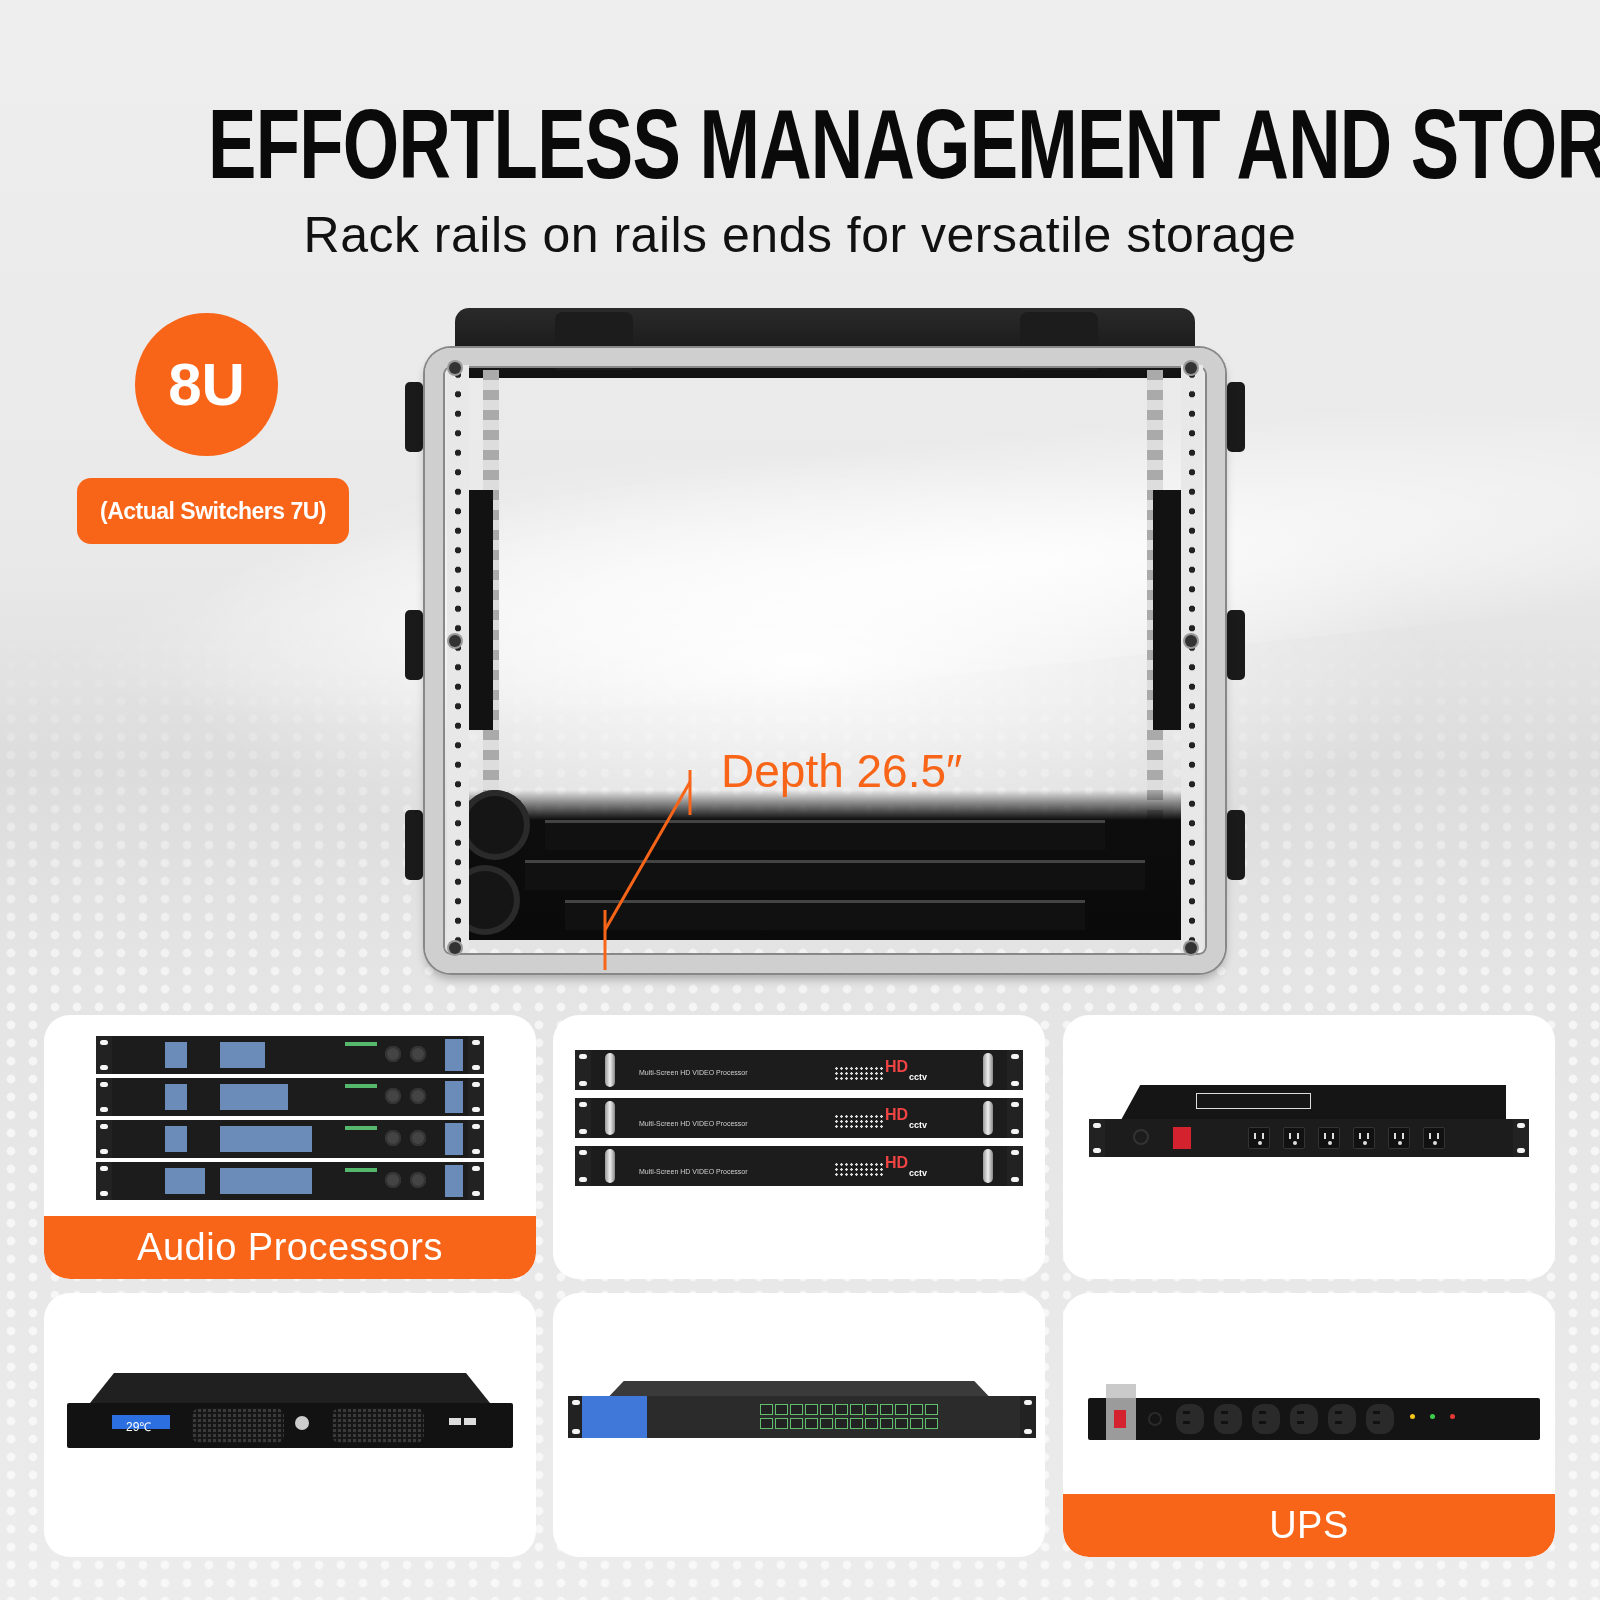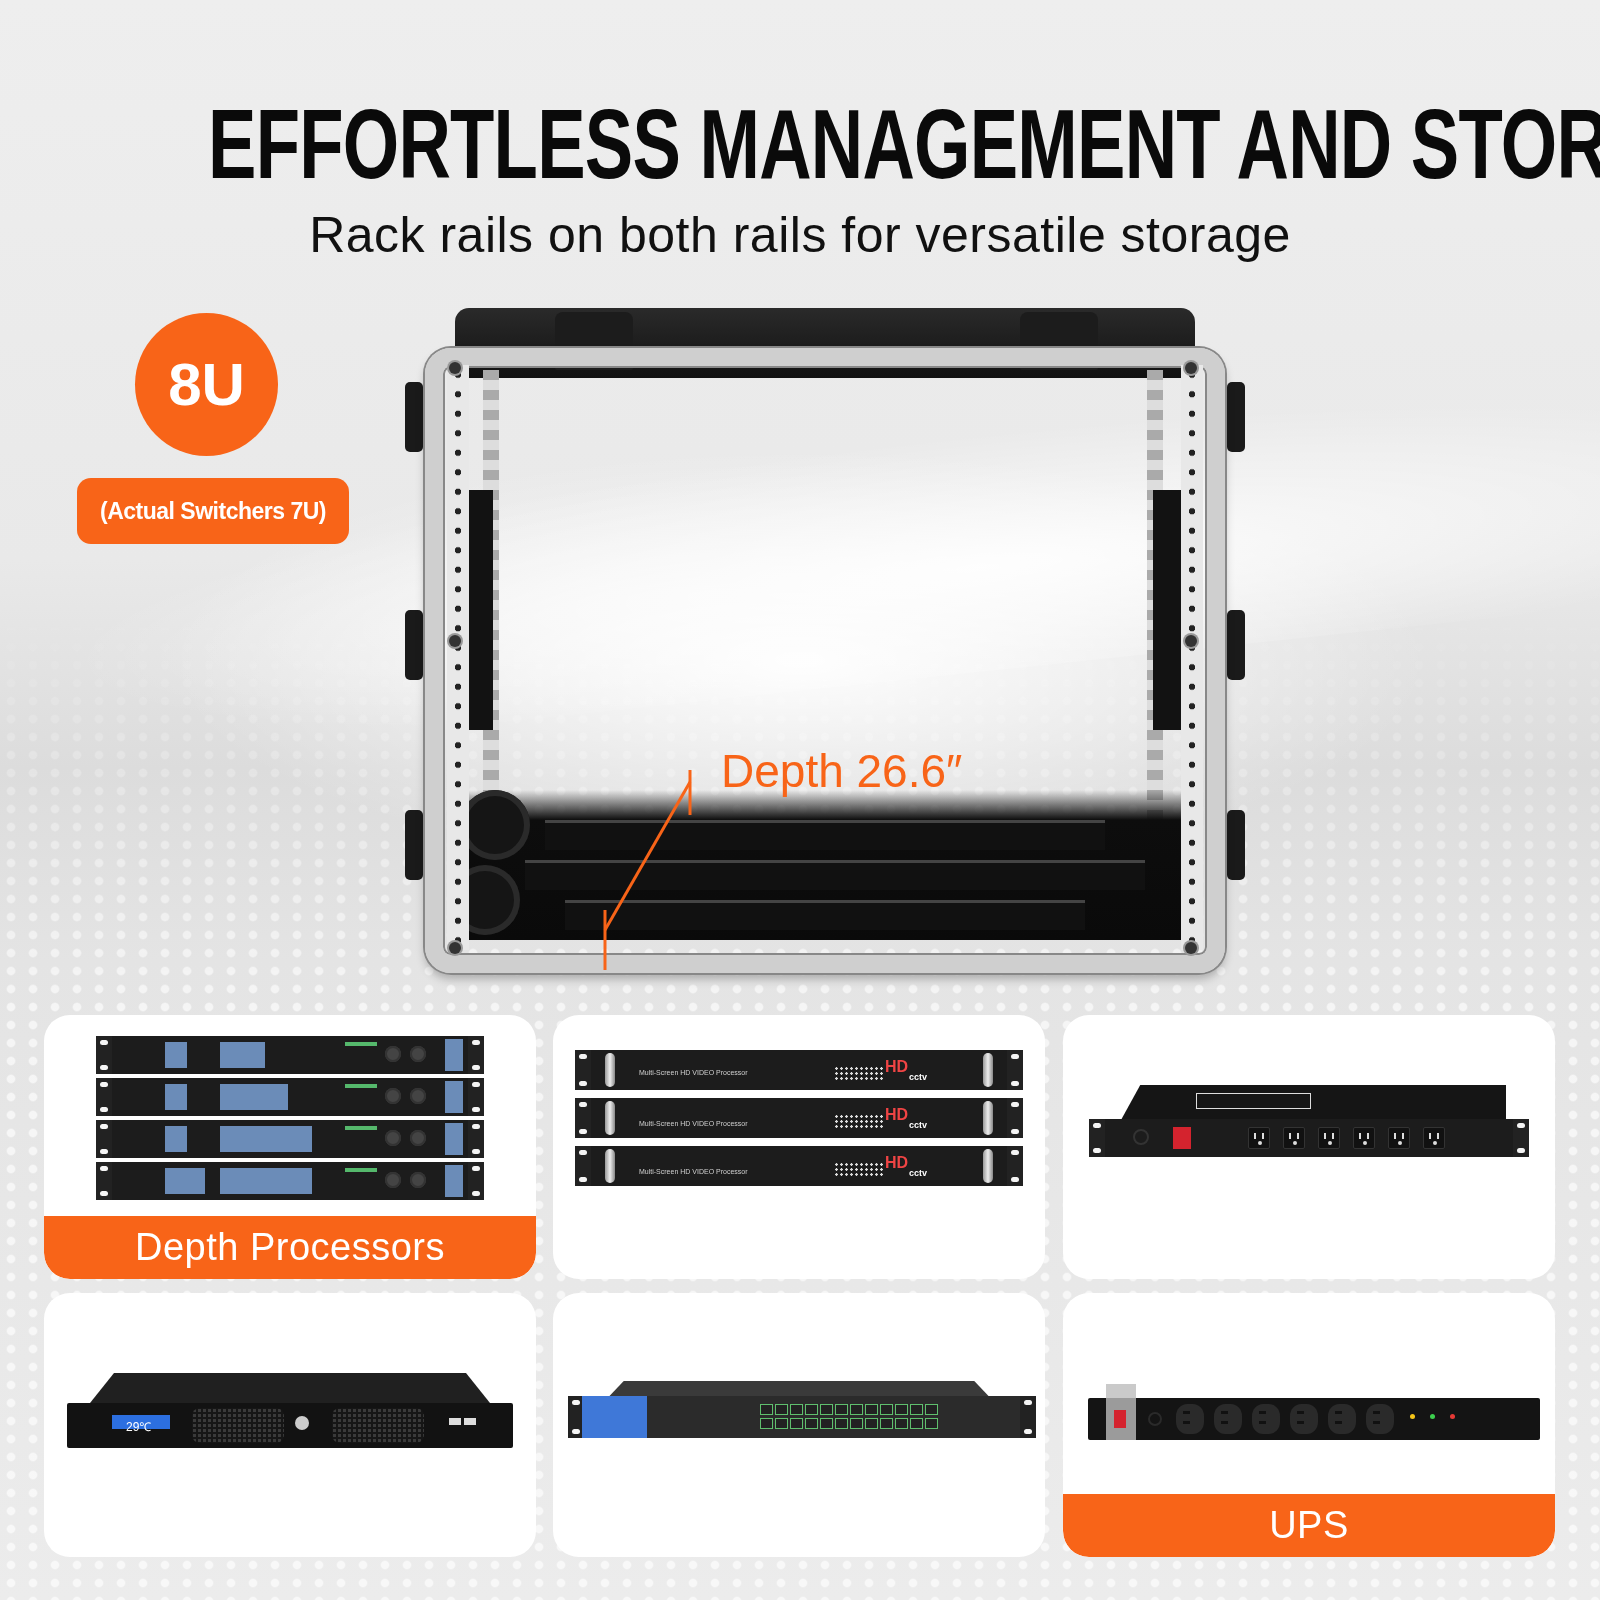--- a/index.html
+++ b/index.html
@@ -151,21 +151,21 @@
     background-size: 5px 5px;
   }
 </style>
 </head>
 <body>
 
 <div class="swoosh"></div>
 <div class="dots"></div>
 
 <h1 class="headline">EFFORTLESS MANAGEMENT AND STORAGE</h1>
-<div class="subhead">Rack rails on both rails for versatile storage</div>
+<div class="subhead">Rack rails on rails ends for versatile storage</div>
 
 <div class="badge-circle">
   <span>8U</span>
 </div>
 <div class="badge-pill">
   <span>(Actual Switchers 7U)</span>
 </div>
 
 <div class="rack">
   <div class="top-shell">
@@ -202,21 +202,21 @@
   <div class="screw" style="left:780px; top:652px;"></div>
   <div class="screw" style="left:44px; top:345px;"></div>
   <div class="screw" style="left:780px; top:345px;"></div>
 </div>
 
 <svg class="depth-line" viewBox="0 0 110 200">
   <line x1="95" y1="0" x2="95" y2="45" stroke="#F86418" stroke-width="3"></line>
   <line x1="95" y1="12" x2="10" y2="160" stroke="#F86418" stroke-width="3"></line>
   <line x1="10" y1="140" x2="10" y2="200" stroke="#F86418" stroke-width="3"></line>
 </svg>
-<div class="depth-label">Depth 26.6″</div>
+<div class="depth-label">Depth 26.5″</div>
 
 <div class="card" style="left:44px; top:1015px;">
   <div class="img-area">
     <div style="position:relative; width:380px; height:168px; margin-top:10px;">
       <div class="unit" style="position:absolute; left:10px; top:0; width:360px; height:38px;">
         <div class="ear l"></div>
           <div class="ear r"></div>
         <div class="lcd" style="left:55px; top:6px; width:22px; height:26px;"></div>
         <div class="lcd" style="left:110px; top:6px; width:45px; height:26px;"></div>
         <div class="green-strip" style="left:235px; top:6px; width:32px; height:4px;"></div>
@@ -249,21 +249,21 @@
           <div class="ear r"></div>
         <div class="lcd" style="left:55px; top:6px; width:40px; height:26px;"></div>
         <div class="lcd" style="left:110px; top:6px; width:92px; height:26px;"></div>
         <div class="green-strip" style="left:235px; top:6px; width:32px; height:4px;"></div>
         <div class="knob" style="left:275px; top:10px;"></div>
           <div class="knob" style="left:300px; top:10px;"></div>
         <div class="lcd" style="left:335px; top:3px; width:18px; height:32px;"></div>
       </div>
     </div>
   </div>
-  <div class="label">Depth Processors</div>
+  <div class="label">Audio Processors</div>
 </div>
 
 <div class="card" style="left:553px; top:1015px;">
   <div class="img-area">
     <div style="position:relative; width:440px; height:150px; margin-top:20px;">
       <div class="unit" style="position:absolute; left:10px; top:0; width:420px; height:40px;">
         <div class="ear l"></div>
           <div class="ear r"></div>
         <div class="handle-bar" style="left:16px;"></div>
           <div class="handle-bar" style="right:16px;"></div>

